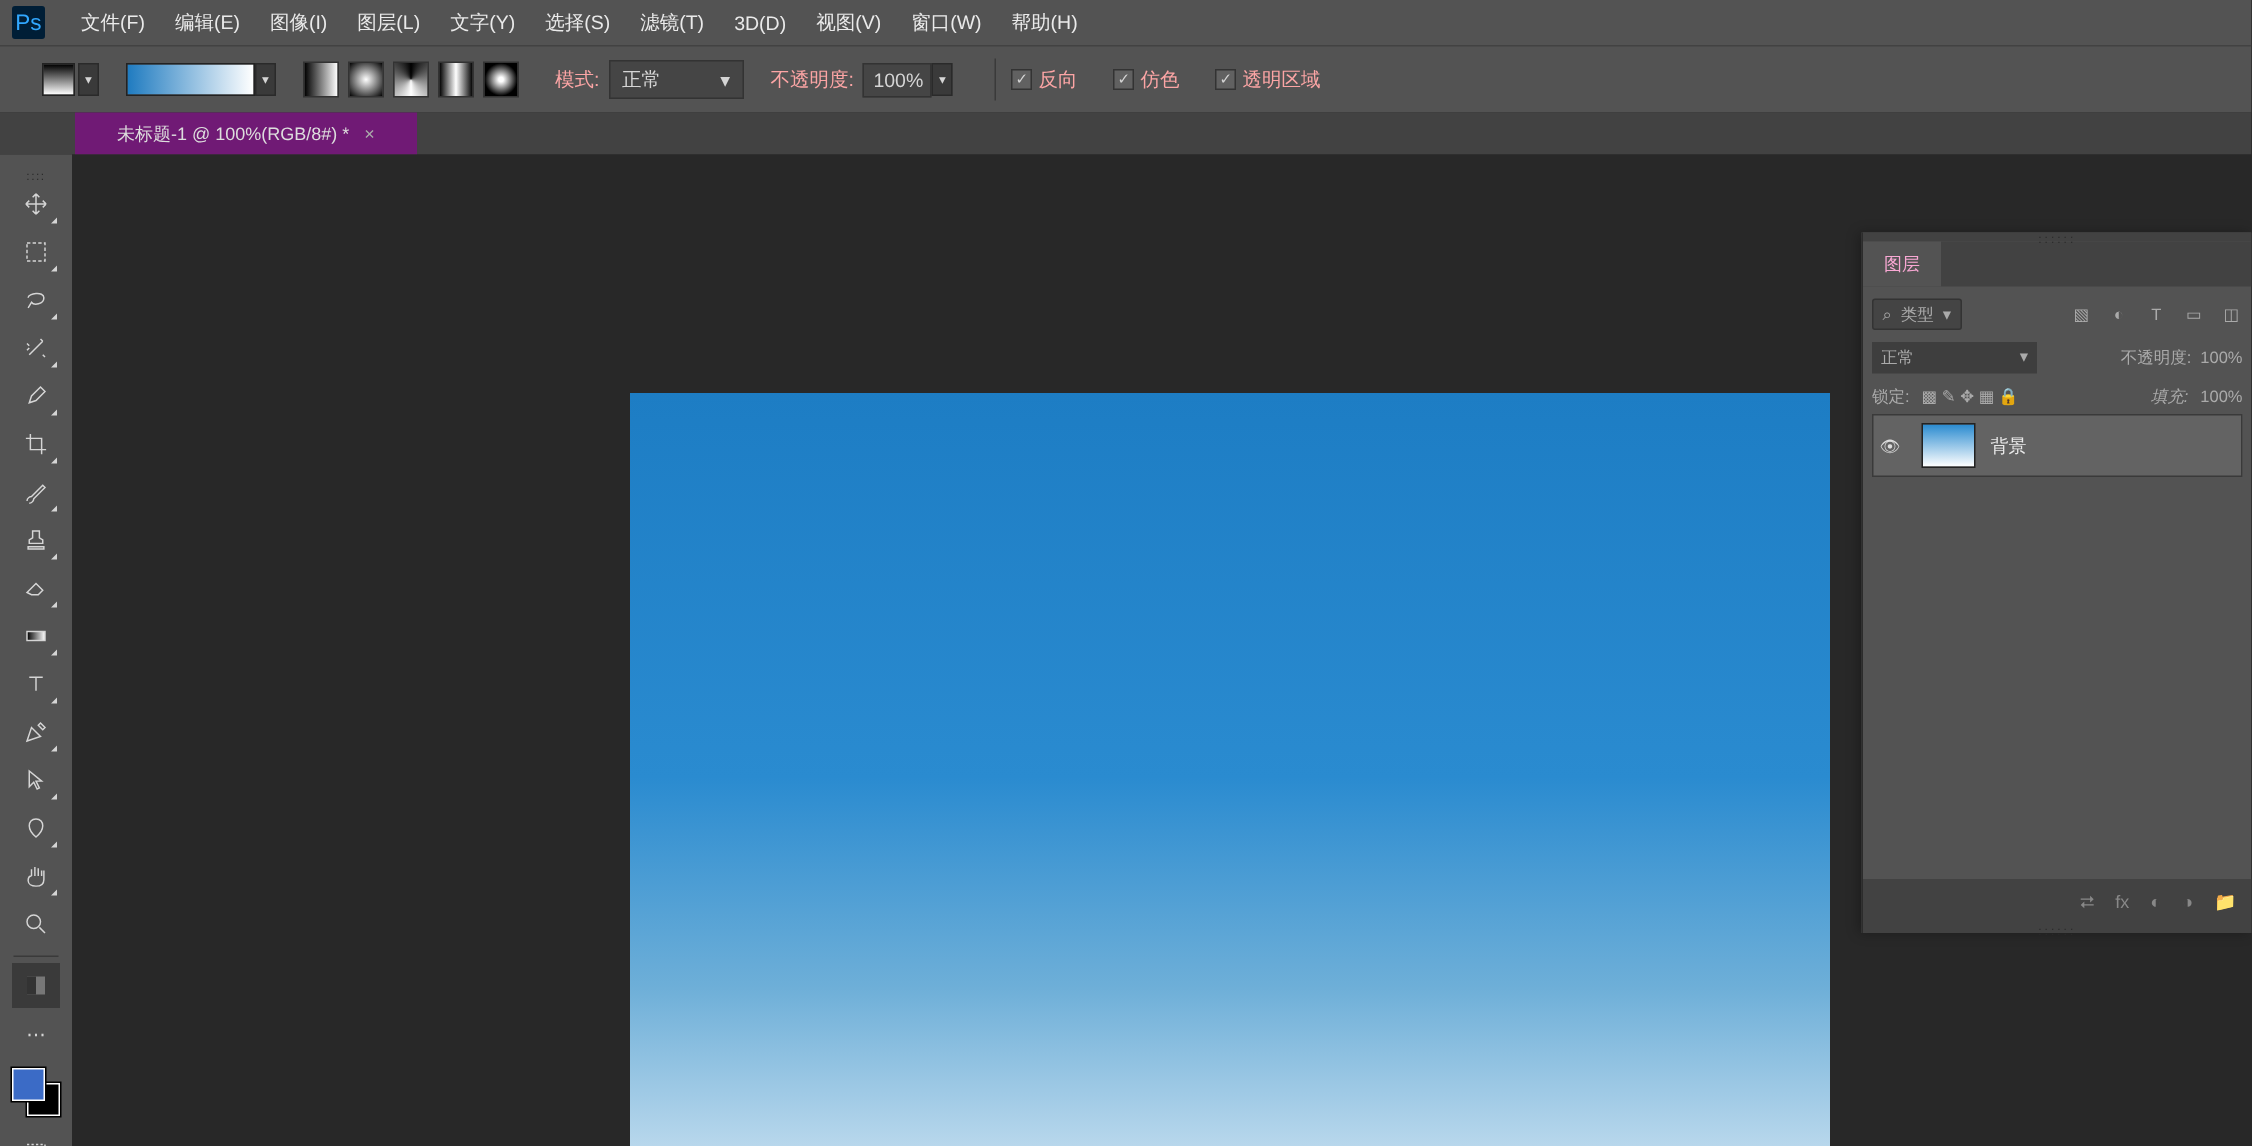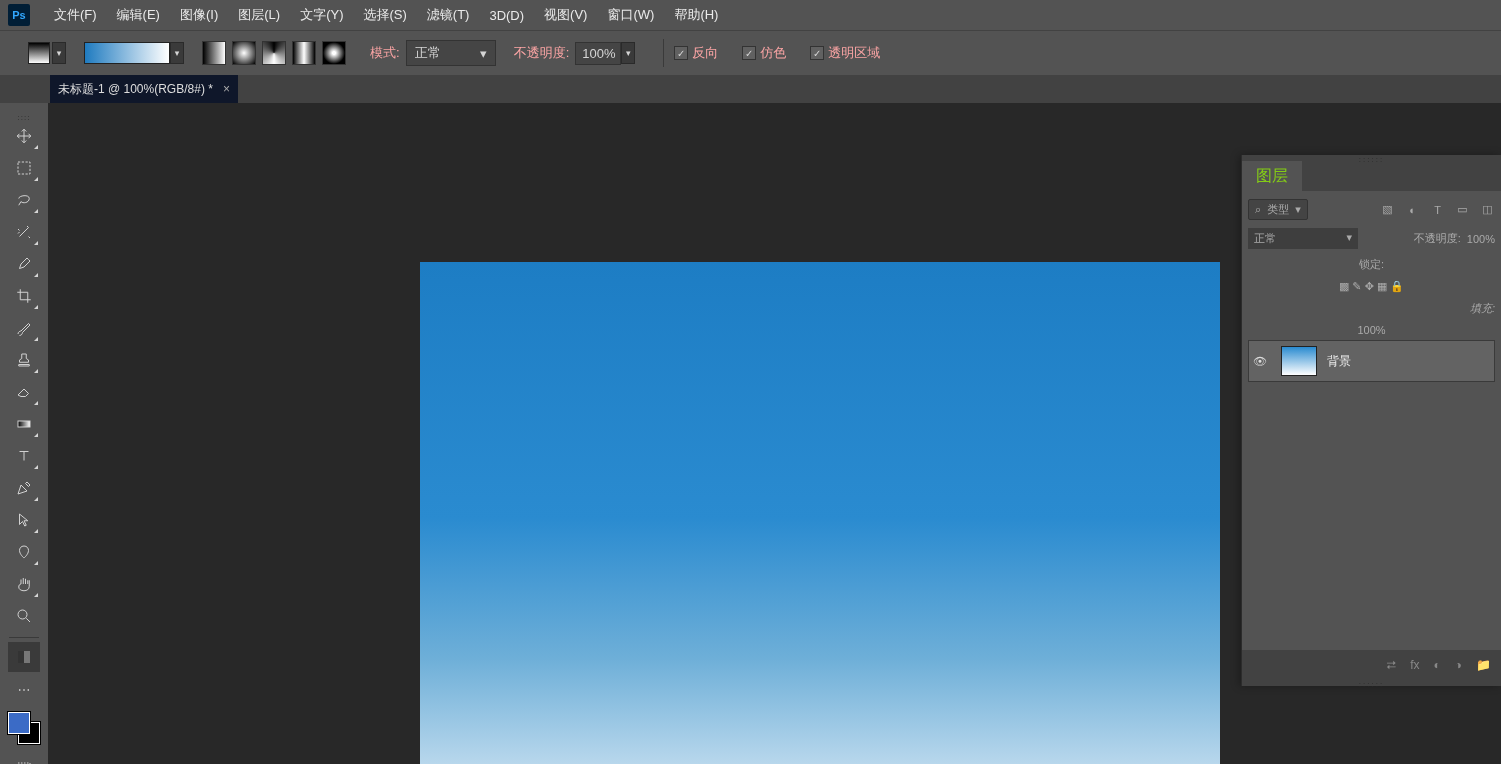--- a/index.html
+++ b/index.html
@@ -1,20 +1,20 @@
 <!DOCTYPE html>
 <html><head>
   <meta charset="utf-8">
   <style>
     * { margin: 0; padding: 0; box-sizing: border-box; font-family: "Microsoft YaHei", "SimSun", sans-serif; }
     body { background: #282828; color: #d5d5d5; overflow: hidden; width: 1501px; height: 764px; position: relative; }
     
     
     .menubar { height: 30px; background: #535353; display: flex; align-items: center; padding: 0 8px; font-size: 13px; }
-    .ps-logo { width: 22px; height: 22px; background: #001e36; display: flex; align-items: center; justify-content: center; margin-right: 14px; color: #31a8ff; font-weight: bold; font-size: 11px; border-radius: 2px;}
+    .ps-logo { width: 22px; height: 22px; background: #001e36; display: flex; align-items: center; justify-content: center; margin-right: 14px; color: #31a8ff; font-weight: normal; font-size: 15px; border-radius: 2px;}
     .menu-item { padding: 0 10px; cursor: pointer; height: 100%; display: flex; align-items: center; color: #eaeaea; }
     
     
     .options-bar { height: 45px; background: #535353; display: flex; align-items: center; padding-left: 28px; font-size: 13px; border-top: 1px solid #424242; }
     .opt-group { display: flex; align-items: center; margin-right: 18px; }
     .gradient-preview-small { width: 22px; height: 22px; background: linear-gradient(to bottom, #000, #fff); border: 1px solid #222; margin-right:2px;}
     .dropdown-arrow { width: 14px; height: 22px; background: #3a3a3a; display: flex; align-items: center; justify-content: center; font-size: 9px; border:1px solid #2a2a2a;}
     .gradient-preview-large { width: 86px; height: 22px; background: linear-gradient(to right, #1f7bc0, #fff); border: 1px solid #222;}
     .grad-type-btn { width: 24px; height: 24px; border: 1px solid #333; margin-right: 6px; background:#444; display:inline-block;}
     .grad-linear { background: linear-gradient(to right, #000, #fff); }
@@ -23,49 +23,49 @@
     .grad-reflect { background: linear-gradient(to right, #000, #fff,#000); }
     .grad-diamond { background: radial-gradient(#fff 10%, #000 70%); }
     .opt-label { color: #fca5a5; margin-right: 6px; }
     .mode-select { background:#454545; border:1px solid #333; padding:3px 8px; width:90px; display:flex; align-items:center; justify-content:space-between;}
     .opacity-field { background:#454545; border:1px solid #333; padding:3px 6px; width:46px; text-align:center; display:inline-block;}
     .checkbox { width:14px; height:14px; background:#616161; border:1px solid #333; display:inline-flex; align-items:center; justify-content:center; margin-right:4px; font-size:10px;}
     .divider-v { width:1px; height:28px; background:#3a3a3a; margin:0 10px;}
     
     
     .tabbar { height: 28px; background: #424242; display: flex; align-items: stretch; padding-left:50px;}
-    .doc-tab { background:#0f172a; padding:0 8px; display:flex; align-items:center; font-size:12px; color:#ddd; gap:10px;}
+    .doc-tab { background:#701a75; padding:0 28px; display:flex; align-items:center; font-size:12px; color:#ddd; gap:10px;}
     .doc-tab .close { font-size:12px; color:#aaa; cursor:pointer;}
     
     
     .toolbar { position:absolute; left:0; top:103px; width:48px; background:#535353; display:flex; flex-direction:column; align-items:center; padding-top:10px;}
     .tool { width:32px; height:30px; display:flex; align-items:center; justify-content:center; cursor:pointer; position:relative; margin-bottom:2px;}
     .tool.active { background:#3a3a3a;}
     .tool svg { width:18px; height:18px; fill:none; stroke:#d5d5d5; stroke-width:1.3;}
     .tool .corner { position:absolute; right:2px; bottom:2px; width:0; height:0; border-left:4px solid transparent; border-bottom:4px solid #d5d5d5;}
     .tool-sep { width:30px; height:1px; background:#3a3a3a; margin:4px 0;}
     .color-swatches { width:32px; height:32px; position:relative; margin-top:6px;}
     .swatch-fg { position:absolute; left:0; top:0; width:22px; height:22px; background:#3b6bc6; border:1px solid #fff; outline:1px solid #000;}
     .swatch-bg { position:absolute; right:0; bottom:0; width:22px; height:22px; background:#000; border:1px solid #fff; outline:1px solid #000;}
     
     
     .workspace { position:absolute; left:48px; top:103px; right:0; bottom:0; background:#282828; overflow:hidden;}
     .canvas { position:absolute; left:372px; top:159px; width:800px; height:640px; background: linear-gradient(to bottom, #1d7dc4 0%, #2a8bd0 40%, #6eafd8 62%, #bfdbee 80%, #f5f8fb 95%);}
     
     
     .layers-panel { position:absolute; right:0; top:155px; width:260px; background:#535353; border-left:1px solid #2c2c2c; box-shadow:-2px 0 8px rgba(0,0,0,0.3);}
     .panel-tabs { display:flex; background:#424242; height:30px; align-items:center;}
-    .panel-tab { padding:0 14px; height:100%; display:flex; align-items:center; font-size:16px; background:#535353; color:#84cc16;}
+    .panel-tab { padding:0 14px; height:100%; display:flex; align-items:center; font-size:12px; background:#535353; color:#f9a8d4;}
     .panel-body { padding:8px 6px; font-size:11px;}
     .panel-row { display:flex; align-items:center; gap:6px; margin-bottom:8px; color:#aaa;}
     .kind-select { display:flex; align-items:center; gap:6px; background:#444; border:1px solid #333; padding:2px 6px; border-radius:2px;}
     .filter-icons { display:flex; gap:10px; margin-left:auto;}
     .filter-icons span { width:15px; height:15px; display:inline-flex; align-items:center; justify-content:center; color:#aaa;}
     .blend-select { background:#3e3e3e; border:none; padding:3px 6px; width:110px; display:inline-flex; justify-content:space-between;}
-    .lock-row { display:flex; align-items:center; gap:8px; color:#aaa; margin-bottom:4px; font-size:11px;flex-direction:column;}
+    .lock-row { display:flex; align-items:center; gap:8px; color:#aaa; margin-bottom:4px; font-size:11px;}
     .lock-icons span { width:16px; text-align:center; color:#aaa;}
     .layer-item { display:flex; align-items:center; height:42px; background:#636363; border:1px solid #3a3a3a; padding:0 4px; gap:10px;}
     .eye { width:18px; color:#ddd;}
     .layer-thumb { width:36px; height:30px; background:linear-gradient(to bottom,#2a8bd0,#fff); border:1px solid #222;}
     .layer-name { font-size:12px; color:#eaeaea;}
     .layers-empty { height:260px;}
     .panel-footer { height:30px; background:#424242; display:flex; align-items:center; justify-content:flex-end; gap:14px; padding:0 10px; color:#888; font-size:12px;}
     .panel-footer span { cursor:pointer;}
     .panel-drag { height:6px; background:#424242; text-align:center; color:#2a2a2a; font-size:8px; letter-spacing:2px;}
   </style>

